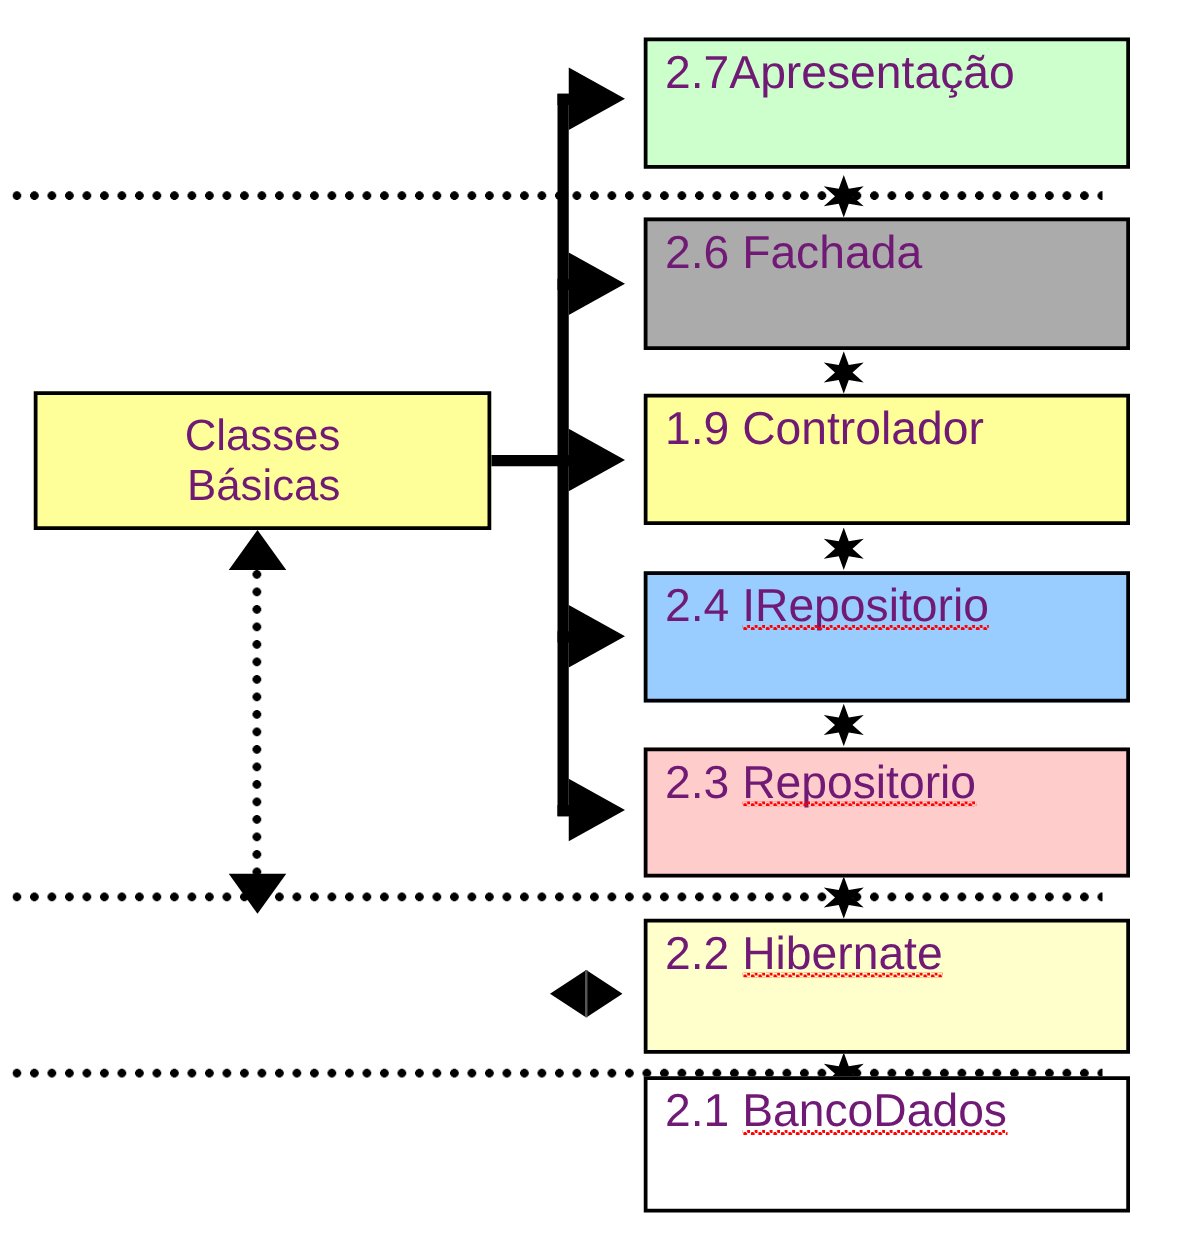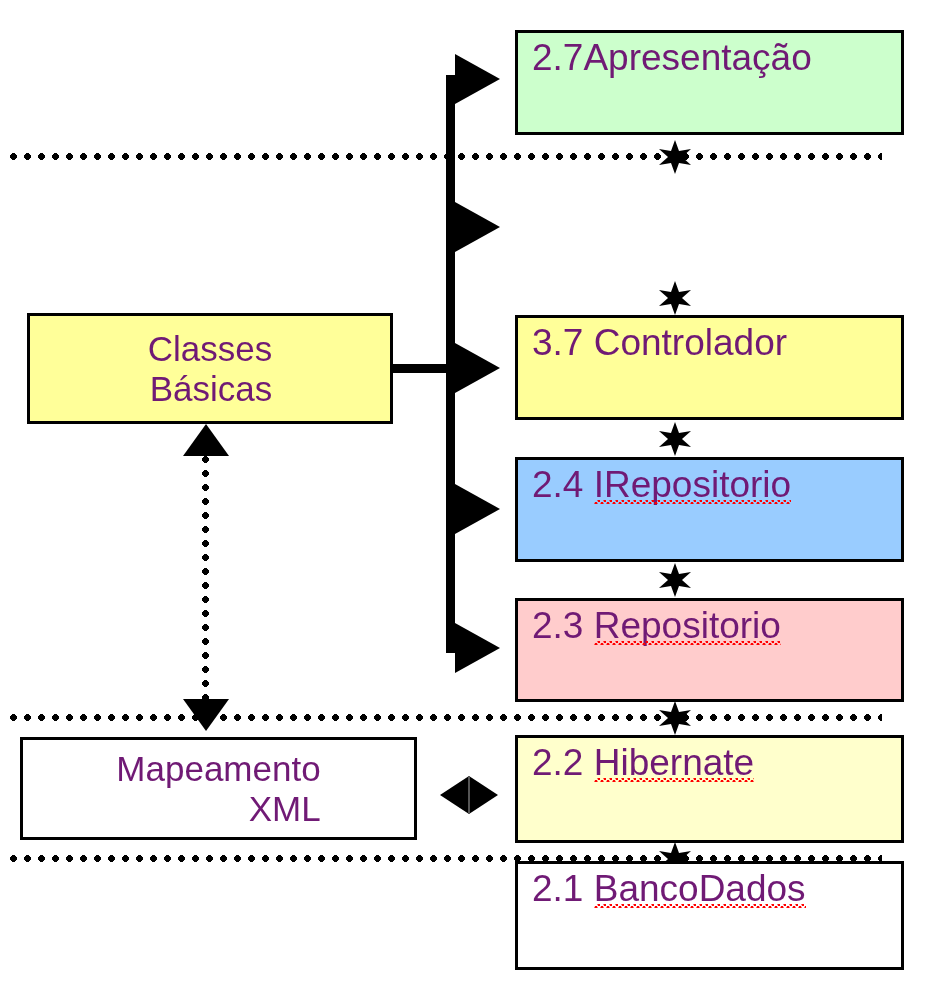--- a/index.html
+++ b/index.html
@@ -204,32 +204,31 @@
     <svg width="34" height="34" viewBox="0 0 34 34">
       <polygon points="17,0 21,11 33,9 24,17 33,25 21,23 17,34 13,23 1,25 10,17 1,9 13,11" fill="#000000"></polygon>
     </svg>
   </div>
 
   <div class="node side-node" style="left:27px; top:313px; width:366px; height:111px; background:#FFFF99;">
     <span class="label">Classes
 Básicas</span>
   </div>
 
-  <div class="node side-node" style="left:20px; top:737px; width:397px; height:103px; background:#FFFFFF;">
-    <span class="label">Mapeamento
-XML</span>
-  </div>
 
   <div class="node layer-node" style="left:515px; top:30px; width:389px; height:105px; background:#CCFFCC;">
     <span class="label">2.7Apresentação</span>
   </div>
 
+  <div class="node layer-node" style="left:515px; top:174px; width:389px; height:106px; background:#ABABAB;">
+    <span class="label">2.6 Fachada</span>
+  </div>
 
   <div class="node layer-node" style="left:515px; top:315px; width:389px; height:105px; background:#FFFF99;">
-    <span class="label">3.7 Controlador</span>
+    <span class="label">1.9 Controlador</span>
   </div>
 
   <div class="node layer-node" style="left:515px; top:457px; width:389px; height:105px; background:#99CCFF;">
     <span class="label"><span>2.4 </span><span class="squiggle">IRepositorio</span></span>
   </div>
 
   <div class="node layer-node" style="left:515px; top:598px; width:389px; height:104px; background:#FFCCCC;">
     <span class="label"><span>2.3 </span><span class="squiggle">Repositorio</span></span>
   </div>
 

